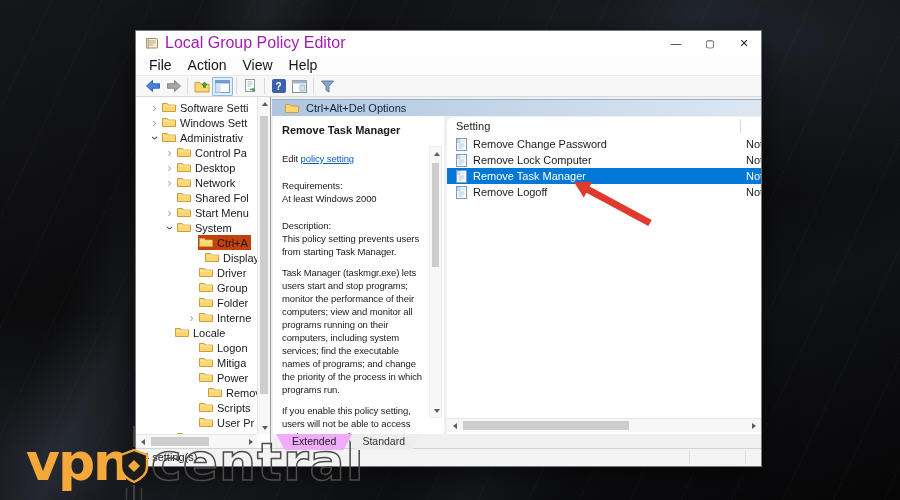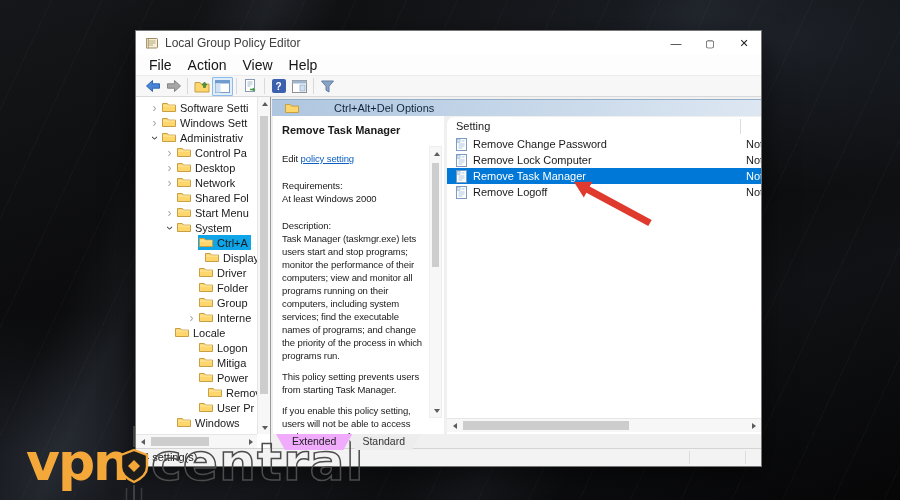--- a/index.html
+++ b/index.html
@@ -19,21 +19,21 @@
   }
 
   .window {
     position:absolute; left:135px; top:30px; width:627px; height:437px;
     background:#f0f0f0; border:1px solid #767676;
     box-shadow:0 8px 26px rgba(0,0,0,0.55);
     font-size:11px; color:#111;
   }
   .titlebar { position:absolute; top:0; left:0; right:0; height:24px; background:#ffffff; display:flex; align-items:center; }
   .title-icon { margin:0 6px 0 9px; display:flex; }
-  .title-text { font-size:12px; color:#404040; }
+  .title-text { font-size:16px; color:#a21caf; }
   .win-controls { position:absolute; right:0; top:0; height:24px; display:flex; }
   .win-btn { width:34px; height:24px; display:flex; align-items:center; justify-content:center; font-size:11px; color:#222; cursor:default; }
   .win-btn.max { font-size:10px; }
 
   .menubar { position:absolute; top:24px; left:0; right:0; height:20px; background:#fdfdfd; display:flex; align-items:center; padding-left:5px; }
   .menu-item { padding:2px 8px; font-size:14px; color:#151515; }
 
   .toolbar { position:absolute; top:44px; left:0; right:0; height:22px; background:#f7f7f7; border-top:1px solid #ececec; border-bottom:1px solid #d9d9d9; display:flex; align-items:center; padding-left:6px; }
   .tb-btn { width:21px; height:19px; display:flex; align-items:center; justify-content:center; }
   .tb-sep { width:1px; height:16px; background:#d9d9d9; margin:0 3px; }
@@ -43,40 +43,40 @@
   .main { position:absolute; top:66px; left:0; right:0; bottom:18px; }
 
   
   .tree-panel { position:absolute; left:0; top:0; bottom:0; width:135px; background:#fff; border-right:1px solid #9b9b9b; }
   .tree-rows { position:absolute; top:3px; left:0; right:13px; bottom:14px; overflow:hidden; }
   .tree-row { height:15px; display:flex; align-items:center; white-space:nowrap; }
   .chev { width:13px; flex:0 0 13px; font-size:12px; line-height:10px; text-align:center; }
   .chev.collapsed { color:#a8a8a8; }
   .chev.expanded { color:#3c3c3c; transform:rotate(90deg); }
   .tree-inner { display:flex; align-items:center; padding:0 3px 0 1px; height:15px; overflow:hidden; }
-  .tree-inner.sel { background:#0ea5e9; }
+  .tree-inner.sel { background:#c2410c; }
   .tree-inner .lbl { margin-left:4px; font-size:11px; color:#1a1a1a; }
 
   
   .vscroll { position:absolute; width:13px; background:#f7f7f7; border-left:1px solid #e6e6e6; }
   .hscroll { position:absolute; height:14px; background:#f7f7f7; border-top:1px solid #e6e6e6; }
   .sb-btn { position:absolute; width:13px; height:13px; display:flex; align-items:center; justify-content:center; }
   .thumb-v { position:absolute; left:2px; right:2px; background:#cdcdcd; }
   .thumb-h { position:absolute; top:2px; bottom:2px; background:#cdcdcd; }
   .tri { width:0; height:0; }
   .tri-up    { border-left:3.5px solid transparent; border-right:3.5px solid transparent; border-bottom:4.5px solid #5c5c5c; }
   .tri-down  { border-left:3.5px solid transparent; border-right:3.5px solid transparent; border-top:4.5px solid #5c5c5c; }
   .tri-left  { border-top:3.5px solid transparent; border-bottom:3.5px solid transparent; border-right:4.5px solid #5c5c5c; }
   .tri-right { border-top:3.5px solid transparent; border-bottom:3.5px solid transparent; border-left:4.5px solid #5c5c5c; }
 
   
   .right-pane { position:absolute; left:136px; right:0; top:0; bottom:0; background:#f0f0f0; }
   .pane-header { position:absolute; top:2px; left:0; right:0; height:17px;
     background:linear-gradient(to right,#aec6df 0%, #c3d5e8 45%, #dde7f2 100%);
-    border-top:1px solid #93afc9; display:flex; align-items:center;gap:28px; }
+    border-top:1px solid #93afc9; display:flex; align-items:center; }
   .pane-header .ph-icon { margin-left:13px; display:flex; }
   .pane-header .ph-text { margin-left:7px; font-size:11px; color:#10253c; }
 
   .details { position:absolute; left:1px; top:19px; width:171px; height:318px; background:#fff; overflow:hidden; }
   .d-inner { padding:8px 16px 0 9px; font-size:9.5px; letter-spacing:-0.1px; line-height:13px; color:#1a1a1a; }
   .d-title { font-size:11px; font-weight:bold; margin-bottom:15px; letter-spacing:0; }
   .d-edit { margin-bottom:14px; }
   .d-link { color:#0b5fc0; text-decoration:underline; }
   .d-req { margin-bottom:14px; }
   .d-para { margin-bottom:8px; }
@@ -341,36 +341,36 @@
           </div>
           <div class="tree-row" style="padding-left: 49px;">
             <span class="chev"></span>
             <span class="tree-inner">
               <span style="display: flex;">
                 <svg width="14" height="11" viewBox="0 0 14 11">
                   <path d="M.5 1.5h4.8l1.2 1.6h7v6.4H.5z" fill="#ffd66b" stroke="#c79f45"></path>
                   <path d="M1 4h12" stroke="#ffeaa8" stroke-width="1"></path>
                 </svg>
               </span>
+              <span class="lbl">Group</span>
+            </span>
+          </div>
+          <div class="tree-row" style="padding-left: 49px;">
+            <span class="chev"></span>
+            <span class="tree-inner">
+              <span style="display: flex;">
+                <svg width="14" height="11" viewBox="0 0 14 11">
+                  <path d="M.5 1.5h4.8l1.2 1.6h7v6.4H.5z" fill="#ffd66b" stroke="#c79f45"></path>
+                  <path d="M1 4h12" stroke="#ffeaa8" stroke-width="1"></path>
+                </svg>
+              </span>
               <span class="lbl">Folder</span>
             </span>
           </div>
           <div class="tree-row" style="padding-left: 49px;">
-            <span class="chev"></span>
-            <span class="tree-inner">
-              <span style="display: flex;">
-                <svg width="14" height="11" viewBox="0 0 14 11">
-                  <path d="M.5 1.5h4.8l1.2 1.6h7v6.4H.5z" fill="#ffd66b" stroke="#c79f45"></path>
-                  <path d="M1 4h12" stroke="#ffeaa8" stroke-width="1"></path>
-                </svg>
-              </span>
-              <span class="lbl">Group</span>
-            </span>
-          </div>
-          <div class="tree-row" style="padding-left: 49px;">
             <span class="chev collapsed">›</span>
             <span class="tree-inner">
               <span style="display: flex;">
                 <svg width="14" height="11" viewBox="0 0 14 11">
                   <path d="M.5 1.5h4.8l1.2 1.6h7v6.4H.5z" fill="#ffd66b" stroke="#c79f45"></path>
                   <path d="M1 4h12" stroke="#ffeaa8" stroke-width="1"></path>
                 </svg>
               </span>
               <span class="lbl">Interne</span>
             </span>
@@ -426,20 +426,32 @@
           <div class="tree-row" style="padding-left: 58px;">
             <span class="chev"></span>
             <span class="tree-inner">
               <span style="display: flex;">
                 <svg width="14" height="11" viewBox="0 0 14 11">
                   <path d="M.5 1.5h4.8l1.2 1.6h7v6.4H.5z" fill="#ffd66b" stroke="#c79f45"></path>
                   <path d="M1 4h12" stroke="#ffeaa8" stroke-width="1"></path>
                 </svg>
               </span>
               <span class="lbl">Remov</span>
+            </span>
+          </div>
+          <div class="tree-row" style="padding-left: 49px;">
+            <span class="chev"></span>
+            <span class="tree-inner">
+              <span style="display: flex;">
+                <svg width="14" height="11" viewBox="0 0 14 11">
+                  <path d="M.5 1.5h4.8l1.2 1.6h7v6.4H.5z" fill="#ffd66b" stroke="#c79f45"></path>
+                  <path d="M1 4h12" stroke="#ffeaa8" stroke-width="1"></path>
+                </svg>
+              </span>
+              <span class="lbl">Scripts</span>
             </span>
           </div>
           <div class="tree-row" style="padding-left: 49px;">
             <span class="chev"></span>
             <span class="tree-inner">
               <span style="display: flex;">
                 <svg width="14" height="11" viewBox="0 0 14 11">
                   <path d="M.5 1.5h4.8l1.2 1.6h7v6.4H.5z" fill="#ffd66b" stroke="#c79f45"></path>
                   <path d="M1 4h12" stroke="#ffeaa8" stroke-width="1"></path>
                 </svg>
@@ -490,22 +502,22 @@
         <span class="ph-text">Ctrl+Alt+Del Options</span>
       </div>
 
       <div class="details">
         <div class="d-inner">
           <div class="d-title">Remove Task Manager</div>
           <div class="d-edit"><span>Edit </span><a class="d-link">policy setting</a></div>
           <div>Requirements:</div>
           <div class="d-req">At least Windows 2000</div>
           <div>Description:</div>
+          <div class="d-para">This policy setting prevents users from starting Task Manager.</div>
           <div class="d-para">Task Manager (taskmgr.exe) lets users start and stop programs; monitor the performance of their computers; view and monitor all programs running on their computers, including system services; find the executable names of programs; and change the priority of the process in which programs run.</div>
-          <div class="d-para">This policy setting prevents users from starting Task Manager.</div>
           <div class="d-para">If you enable this policy setting, users will not be able to access Task Manager. If users try to start</div>
         </div>
         <div class="vscroll">
           <div class="sb-btn" style="top:0; left:0;">
               <div class="tri tri-up"></div>
             </div>
           <div class="thumb-v" style="top:16px; height:104px;"></div>
           <div class="sb-btn" style="bottom:0; left:0;">
               <div class="tri tri-down"></div>
             </div>

